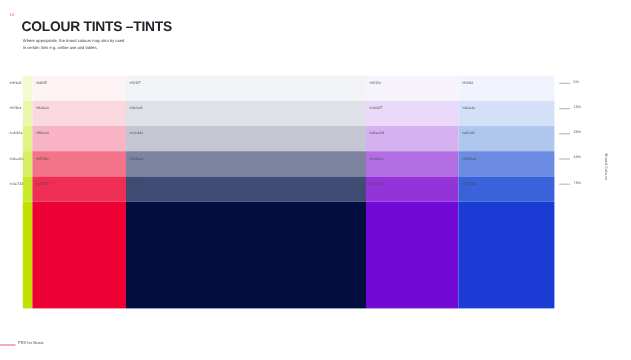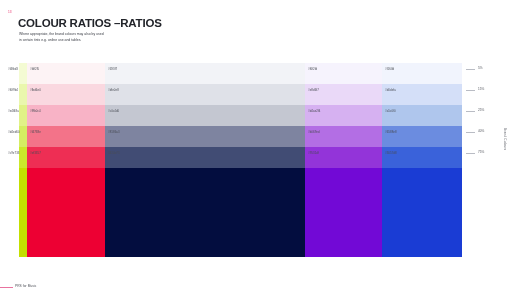--- a/index.html
+++ b/index.html
@@ -166,21 +166,21 @@
     letter-spacing: 0.08px;
     line-height: 1;
     white-space: nowrap;
   }
 </style>
 </head>
 <body>
 
 <div class="header">
   <div class="slide-number">13</div>
-  <h1 class="page-title">COLOUR RATIOS –RATIOS</h1>
+  <h1 class="page-title">COLOUR TINTS –TINTS</h1>
   <div class="intro-text">
     <div>Where  appropriate, the brand colours may also by used</div>
     <div>in certain tints e.g. online use and tables.</div>
   </div>
 </div>
 
 <div class="matrix" id="matrix">
     <div class="col col-lime">
       <div class="tint" style="background: rgb(244, 251, 211);">
         <span class="hex">#f4fbd3</span>

